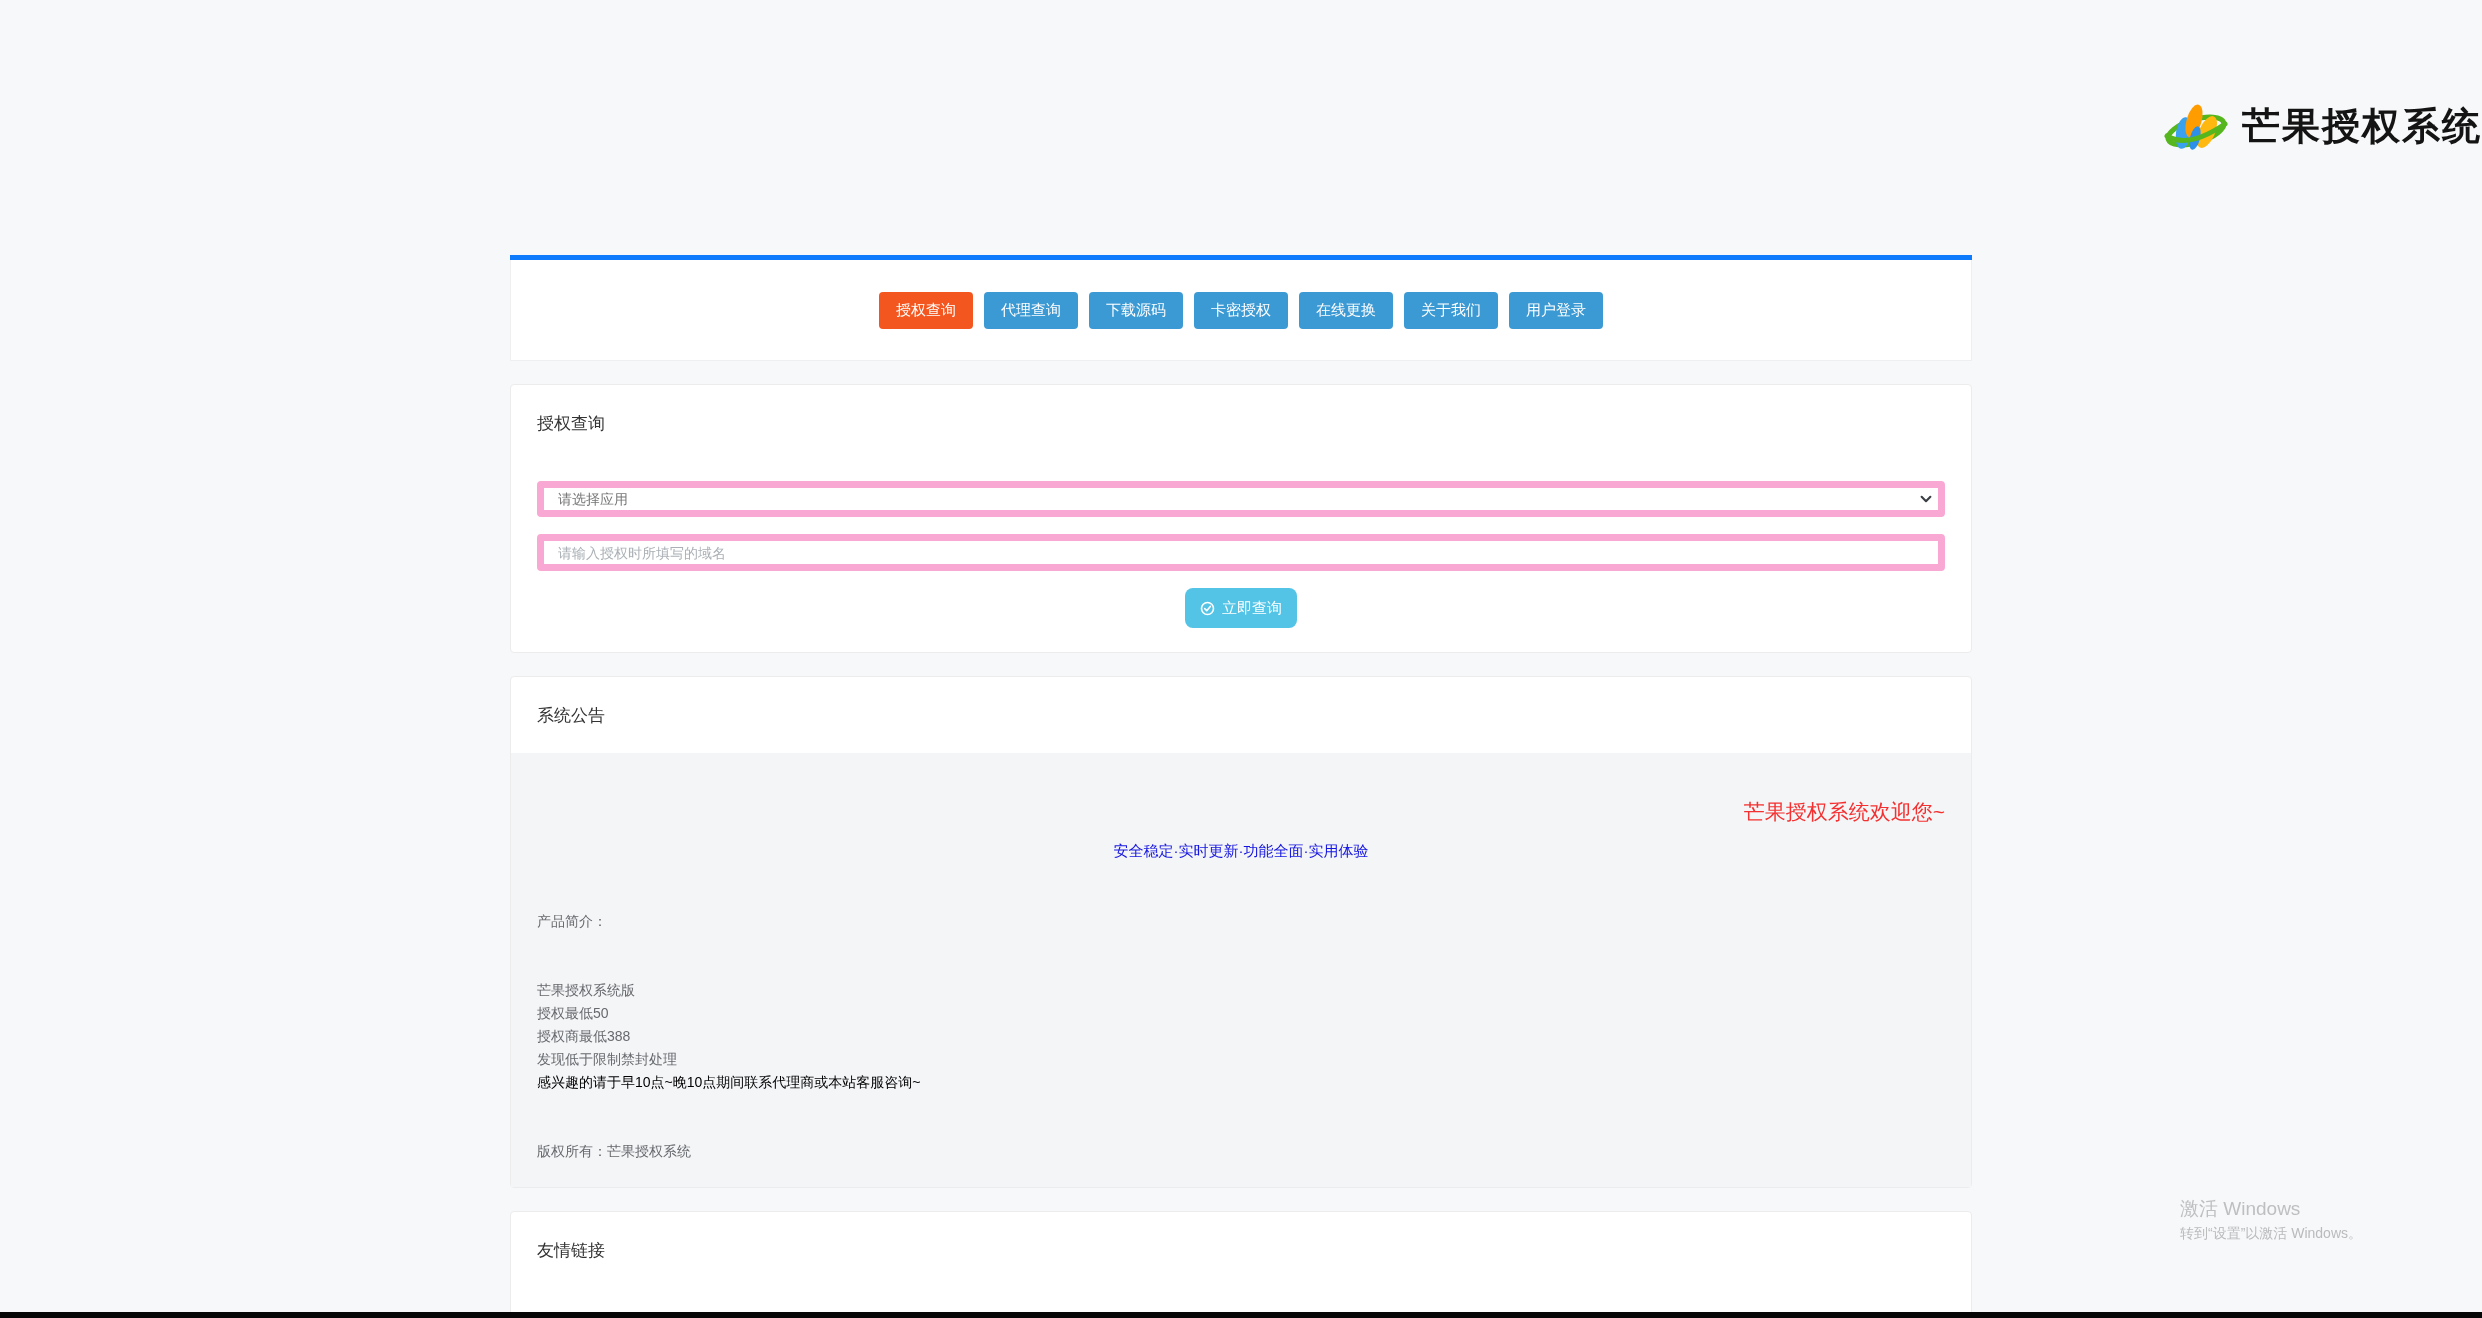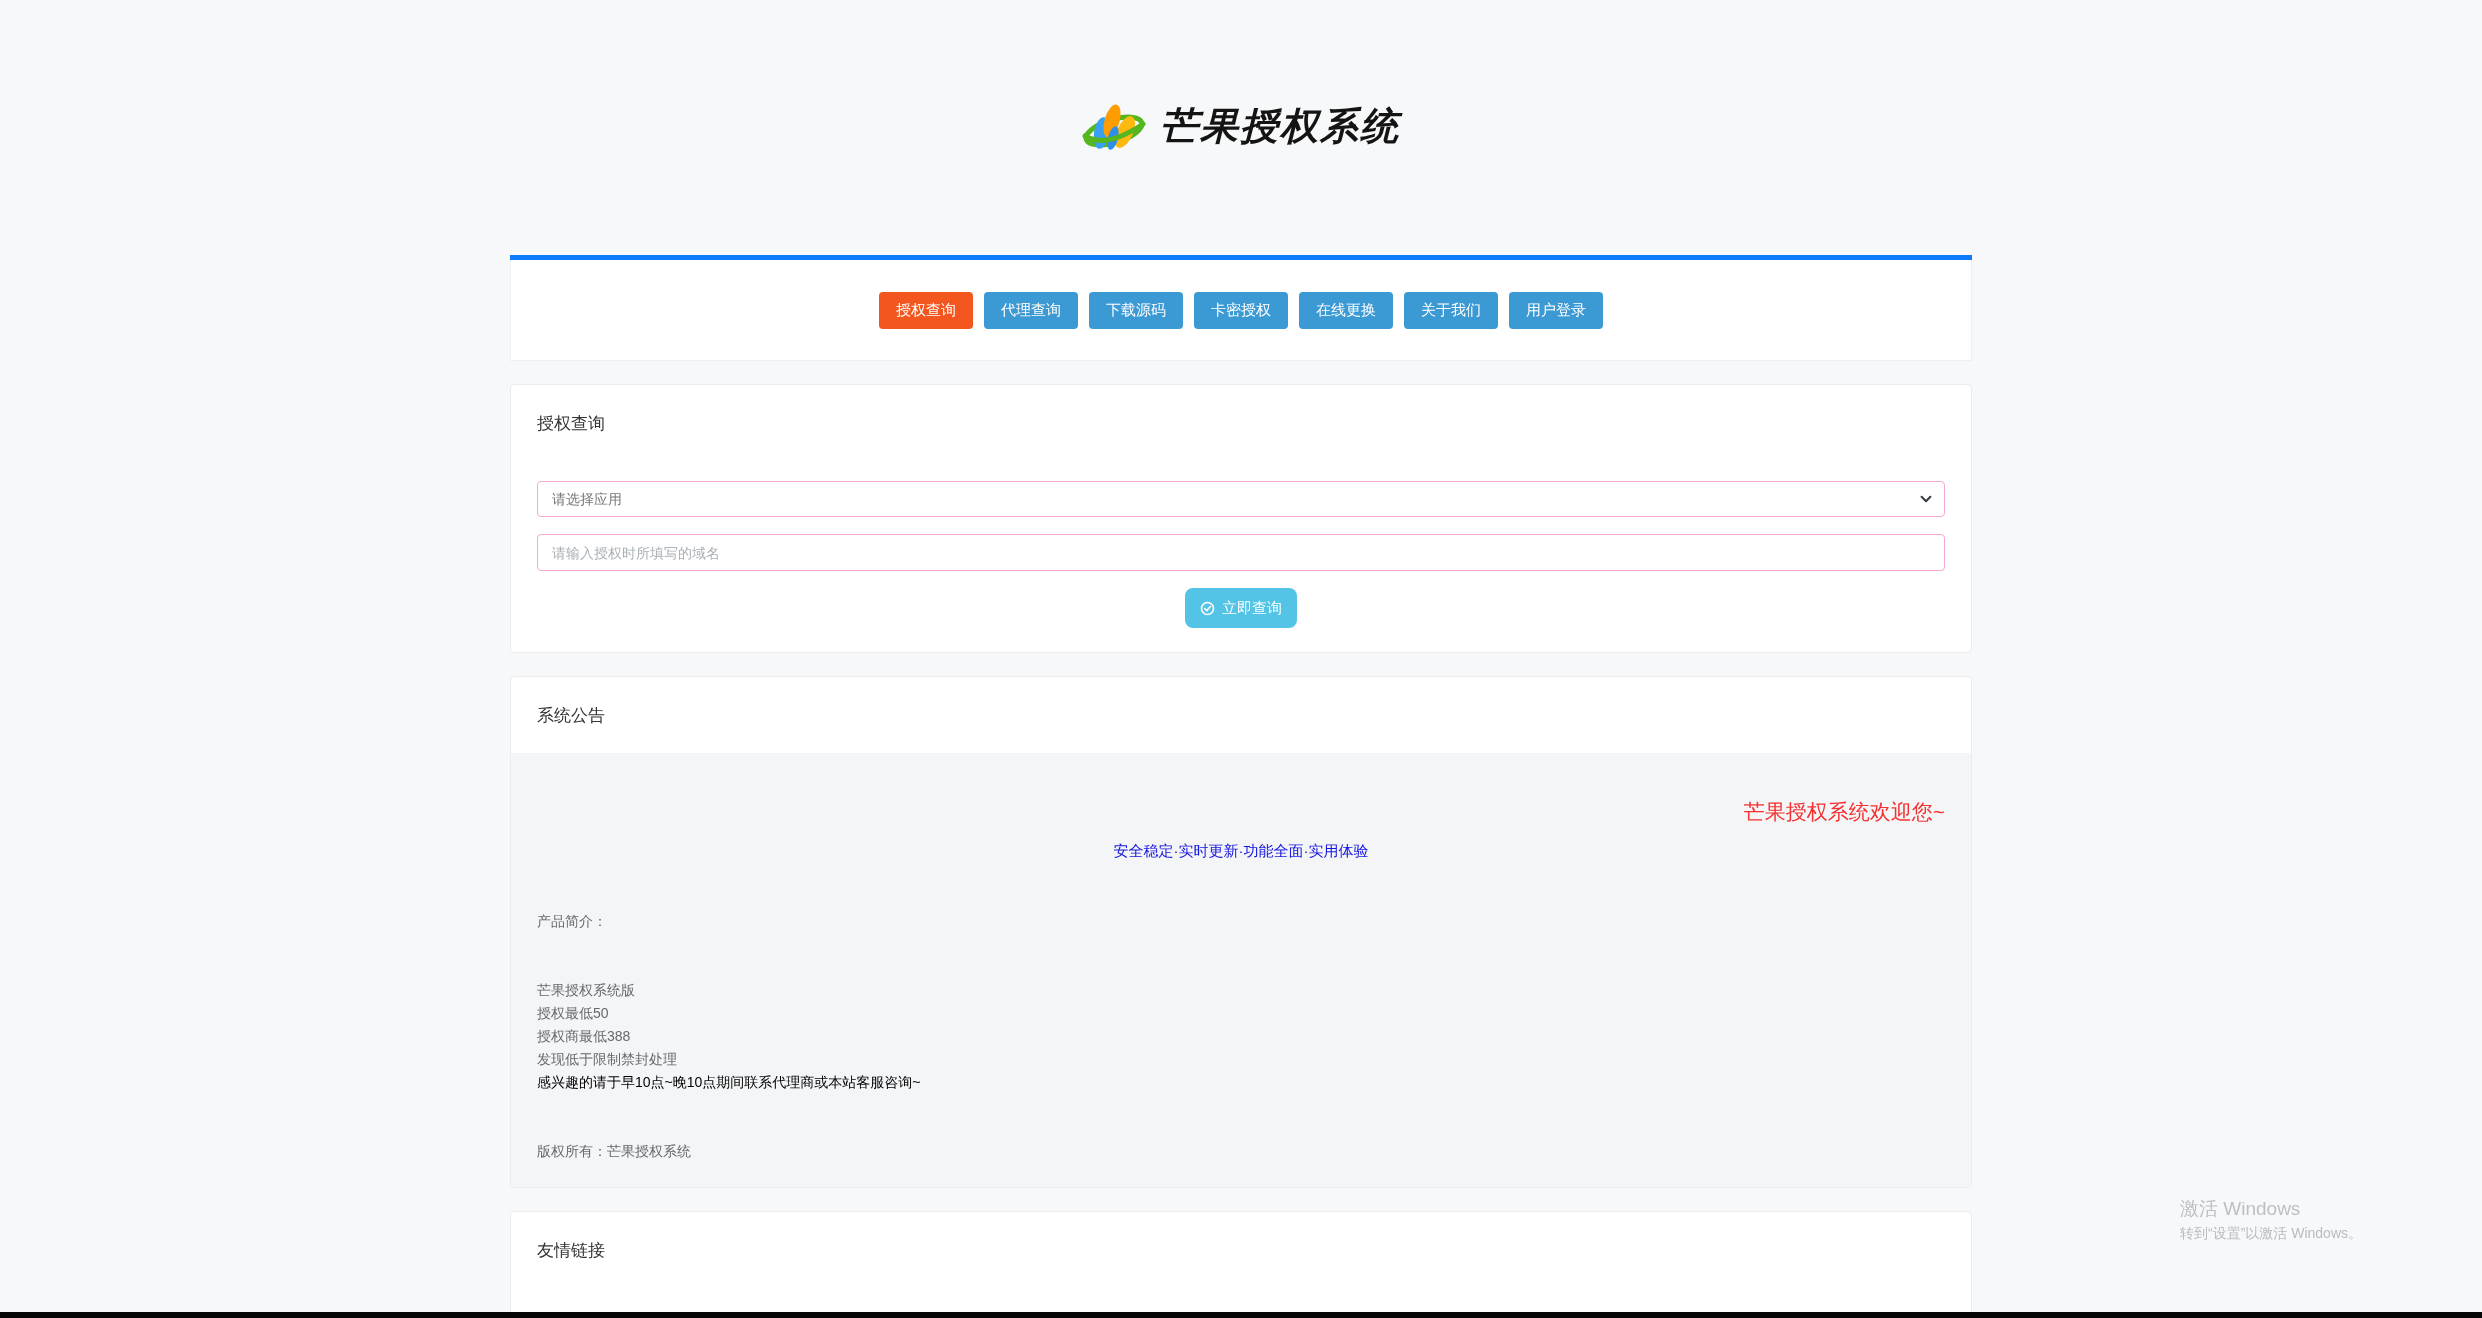--- a/index.html
+++ b/index.html
@@ -9,24 +9,23 @@
     background:#f7f8f9;
     overflow:hidden;
     font-family:"Liberation Sans","DejaVu Sans",sans-serif;
     color:#333;
   }
   
   .brand-row {
     padding-top:92px;
     height:160px;
     display:flex;
-    justify-content:center;
+    justify-content:flex-end;
     align-items:center;
     gap:14px;
-    font-style:italic;
   }
   .brand-logo { width:64px; height:64px; flex:0 0 auto; }
   .brand-title {
     font-family:"Liberation Serif","DejaVu Serif",serif;
     font-weight:900;
     font-size:38px;
     color:#141414;
     letter-spacing:2px;
   }
   
@@ -67,21 +66,21 @@
     padding:27px 26px 0;
     font-size:17px;
     color:#333;
   }
   .card-header.padded { padding-bottom:26px; }
   .query-body { padding:46px 26px 24px; }
   .field-wrap { position:relative; margin-bottom:17px; }
   .form-select, .form-input {
     width:100%;
     height:36px;
-    border:1px solid #f9a8d4;
+    border:7px solid #f9a8d4;
     border-radius:4px;
     background:#fff;
     font-size:14px;
     padding:0 14px;
     color:#777;
     appearance:none;
     -webkit-appearance:none;
     outline:none;
     font-family:inherit;
   }

